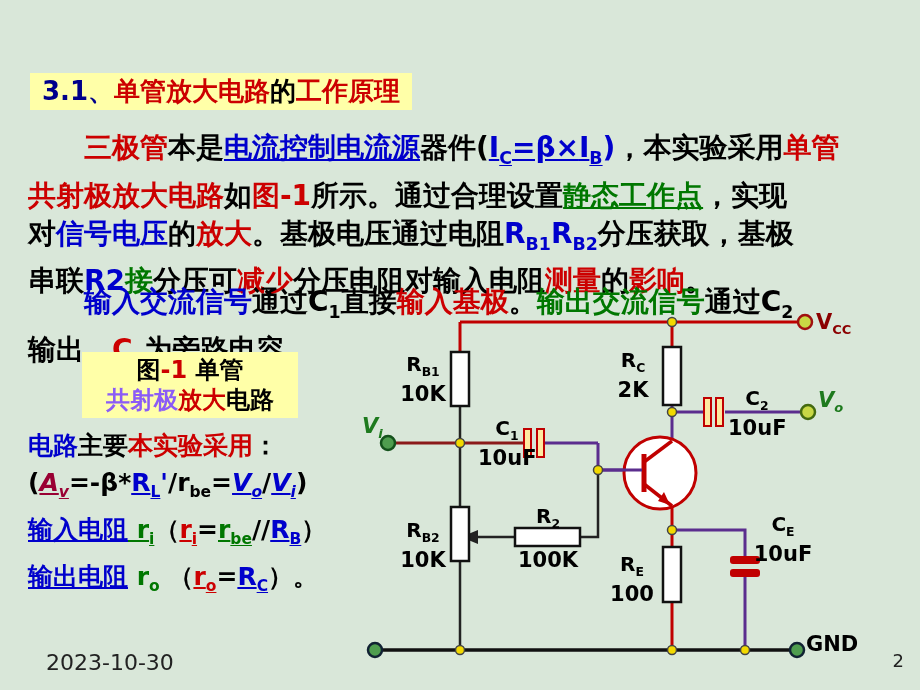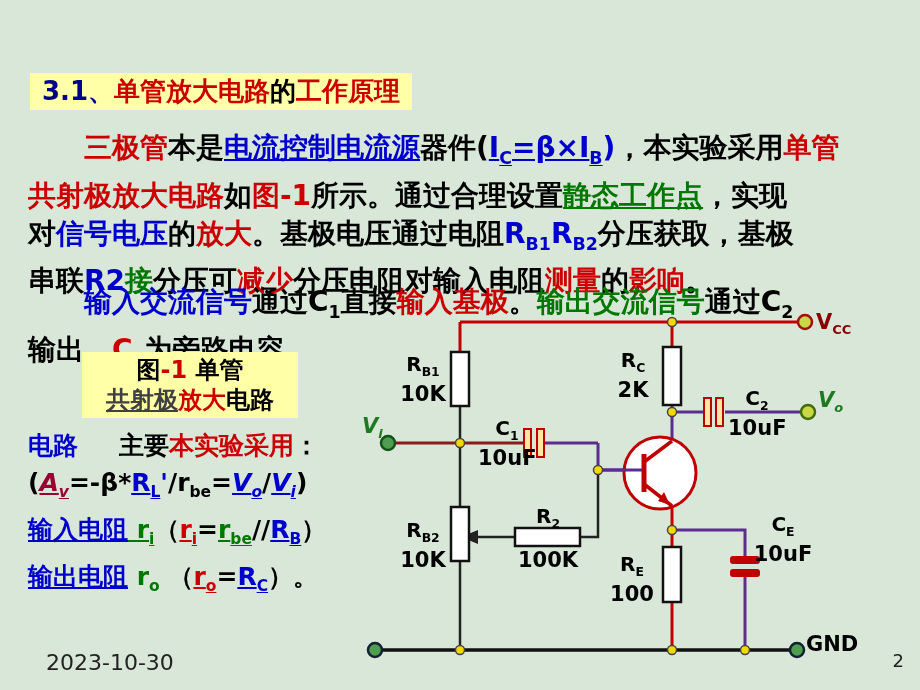--- a/index.html
+++ b/index.html
@@ -57,25 +57,25 @@
 
   <div class="subtitle-box">
     <span><span style="color: rgb(0, 0, 139);">3.1、</span><span style="color: rgb(204, 0, 0);">单管放大电路</span><span style="color: rgb(0, 0, 0);">的</span><span style="color: rgb(204, 0, 0);">工作原理</span></span>
   </div>
 
   <div class="para para1"><span style="color: rgb(204, 0, 0);">三极管</span><span style="color: rgb(0, 0, 0);">本是</span><span style="color: rgb(0, 0, 204); text-decoration: underline;">电流控制电流源</span><span style="color: rgb(0, 0, 0);">器件(</span><span style="color: rgb(0, 0, 204); text-decoration: underline;">I</span><span style="color: rgb(0, 0, 204); text-decoration: underline; font-size: 62%; vertical-align: sub;">C</span><span style="color: rgb(0, 0, 204); text-decoration: underline;">=β×</span><span style="color: rgb(0, 0, 204); text-decoration: underline;">I</span><span style="color: rgb(0, 0, 204); text-decoration: underline; font-size: 62%; vertical-align: sub;">B</span><span style="color: rgb(0, 0, 204);">)</span><span style="color: rgb(0, 0, 0);">，本实验采用</span><span style="color: rgb(204, 0, 0);">单管</span><br><span style="color: rgb(204, 0, 0);">共射极放大电路</span><span style="color: rgb(0, 0, 0);">如</span><span style="color: rgb(204, 0, 0);">图-1</span><span style="color: rgb(0, 0, 0);">所示。通过合理设置</span><span style="color: rgb(0, 119, 0); text-decoration: underline;">静态工作点</span><span style="color: rgb(0, 0, 0);">，实现</span><br><span style="color: rgb(0, 0, 0);">对</span><span style="color: rgb(0, 0, 204);">信号电压</span><span style="color: rgb(0, 0, 0);">的</span><span style="color: rgb(204, 0, 0);">放大</span><span style="color: rgb(0, 0, 0);">。基极电压通过电阻</span><span style="color: rgb(0, 0, 204);">R</span><span style="color: rgb(0, 0, 204); font-size: 62%; vertical-align: sub;">B1</span><span style="color: rgb(0, 0, 204);">R</span><span style="color: rgb(0, 0, 204); font-size: 62%; vertical-align: sub;">B2</span><span style="color: rgb(0, 0, 0);">分压获取，基极</span><br><span style="color: rgb(0, 0, 0);">串联</span><span style="color: rgb(0, 0, 204);">R2</span><span style="color: rgb(0, 119, 0);">接</span><span style="color: rgb(0, 0, 0);">分压可</span><span style="color: rgb(204, 0, 0);">减少</span><span style="color: rgb(0, 0, 0);">分压电阻对输入电阻</span><span style="color: rgb(204, 0, 0);">测量</span><span style="color: rgb(0, 0, 0);">的</span><span style="color: rgb(204, 0, 0);">影响</span><span style="color: rgb(0, 0, 0);">。</span></div>
   <div class="para para2"><span style="color: rgb(0, 0, 204);">输入交流信号</span><span style="color: rgb(0, 0, 0);">通过</span><span style="color: rgb(0, 0, 0);">C</span><span style="color: rgb(0, 0, 0); font-size: 62%; vertical-align: sub;">1</span><span style="color: rgb(0, 0, 0);">直接</span><span style="color: rgb(204, 0, 0);">输入基极</span><span style="color: rgb(0, 0, 0);">。</span><span style="color: rgb(0, 119, 0);">输出交流信号</span><span style="color: rgb(0, 0, 0);">通过</span><span style="color: rgb(0, 0, 0);">C</span><span style="color: rgb(0, 0, 0); font-size: 62%; vertical-align: sub;">2</span><br><span style="color: rgb(0, 0, 0);">输出。</span><span style="color: rgb(204, 0, 0);">C</span><span style="color: rgb(204, 0, 0); font-size: 62%; vertical-align: sub;">E</span><span style="color: rgb(0, 0, 0);">为旁路电容。</span></div>
 
   <div class="caption-box">
     <div><span style="color: rgb(0, 0, 0);">图</span><span style="color: rgb(204, 0, 0);">-1</span><span style="color: rgb(0, 0, 0);"> 单管</span></div>
-    <div><span style="color: #404040; text-decoration: underline;">共射极</span><span style="color: rgb(204, 0, 0);">放大</span><span style="color: rgb(0, 0, 0);">电路</span></div>
+    <div><span style="color: #8b5cf6;">共射极</span><span style="color: rgb(204, 0, 0);">放大</span><span style="color: rgb(0, 0, 0);">电路</span></div>
   </div>
 
   <div class="params">
-    <div><span style="color: rgb(0, 0, 204);">电路</span><span style="color: rgb(0, 0, 0); margin-left: 41px;">主要</span><span style="color: rgb(204, 0, 0);">本实验采用</span><span style="color: rgb(0, 0, 0);">：</span></div>
+    <div><span style="color: rgb(0, 0, 204);">电路</span><span style="color: rgb(0, 0, 0);">主要</span><span style="color: rgb(204, 0, 0);">本实验采用</span><span style="color: rgb(0, 0, 0);">：</span></div>
     <div><span style="color: rgb(0, 0, 0);">(</span><span style="color: rgb(153, 0, 51); text-decoration: underline; font-style: italic;">A</span><span style="color: rgb(153, 0, 51); text-decoration: underline; font-style: italic; font-size: 62%; vertical-align: sub;">v</span><span style="color: rgb(0, 0, 0);">=-β*</span><span style="color: rgb(0, 0, 204); text-decoration: underline;">R</span><span style="color: rgb(0, 0, 204); text-decoration: underline; font-size: 62%; vertical-align: sub;">L</span><span style="color: rgb(0, 0, 204);">'</span><span style="color: rgb(0, 0, 0);">/r</span><span style="color: rgb(0, 0, 0); font-size: 62%; vertical-align: sub;">be</span><span style="color: rgb(0, 0, 0);">=</span><span style="color: rgb(0, 0, 204); text-decoration: underline; font-style: italic;">V</span><span style="color: rgb(0, 0, 204); text-decoration: underline; font-style: italic; font-size: 62%; vertical-align: sub;">o</span><span style="color: rgb(0, 0, 0);">/</span><span style="color: rgb(0, 0, 204); text-decoration: underline; font-style: italic;">V</span><span style="color: rgb(0, 0, 204); text-decoration: underline; font-style: italic; font-size: 62%; vertical-align: sub;">i</span><span style="color: rgb(0, 0, 0);">)</span></div>
     <div><span style="color: rgb(0, 0, 204); text-decoration: underline;">输入电阻</span><span style="color: rgb(0, 119, 0); text-decoration: underline;"> r</span><span style="color: rgb(0, 119, 0); text-decoration: underline; font-size: 62%; vertical-align: sub;">i</span><span style="color: rgb(0, 0, 0);">（</span><span style="color: rgb(204, 0, 0); text-decoration: underline;">r</span><span style="color: rgb(204, 0, 0); text-decoration: underline; font-size: 62%; vertical-align: sub;">i</span><span style="color: rgb(0, 0, 0);">=</span><span style="color: rgb(0, 119, 0); text-decoration: underline;">r</span><span style="color: rgb(0, 119, 0); text-decoration: underline; font-size: 62%; vertical-align: sub;">be</span><span style="color: rgb(0, 0, 0);">//</span><span style="color: rgb(0, 0, 204); text-decoration: underline;">R</span><span style="color: rgb(0, 0, 204); text-decoration: underline; font-size: 62%; vertical-align: sub;">B</span><span style="color: rgb(0, 0, 0);">）</span></div>
     <div><span style="color: rgb(0, 0, 204); text-decoration: underline;">输出电阻</span><span style="color: rgb(0, 119, 0);"> r</span><span style="color: rgb(0, 119, 0); font-size: 62%; vertical-align: sub;">o</span><span style="color: rgb(0, 0, 0);"> （</span><span style="color: rgb(204, 0, 0); text-decoration: underline;">r</span><span style="color: rgb(204, 0, 0); text-decoration: underline; font-size: 62%; vertical-align: sub;">o</span><span style="color: rgb(0, 0, 0);">=</span><span style="color: rgb(0, 0, 204); text-decoration: underline;">R</span><span style="color: rgb(0, 0, 204); text-decoration: underline; font-size: 62%; vertical-align: sub;">C</span><span style="color: rgb(0, 0, 0);">）。</span></div>
   </div>
 
   <div class="diagram">
     <svg width="552" height="362" viewBox="0 0 552 362">
 
       <line class="w-red" x1="100" y1="17" x2="445" y2="17"></line>
       <line class="w-red" x1="100" y1="17" x2="100" y2="47"></line>

